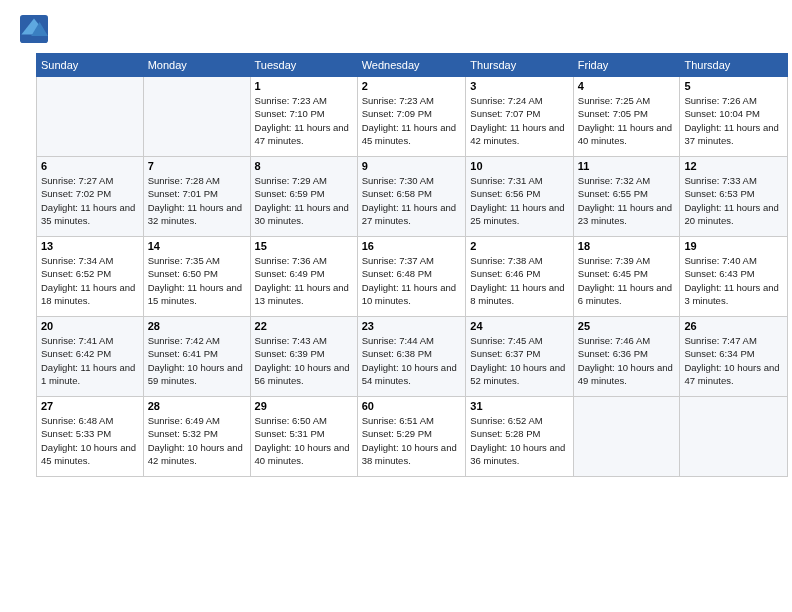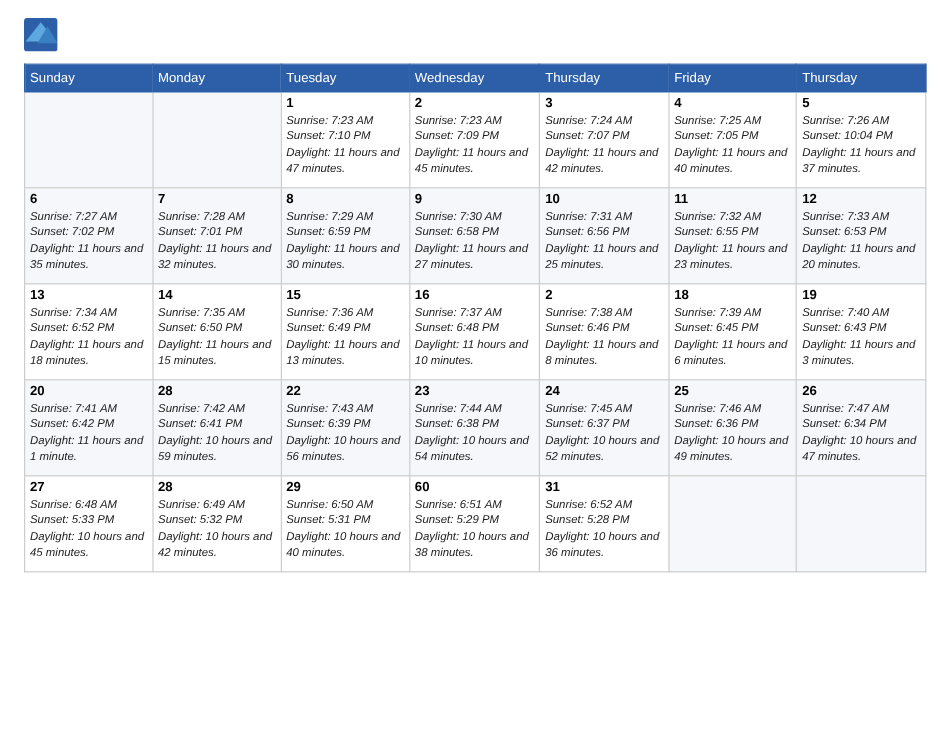--- a/index.html
+++ b/index.html
@@ -45,20 +45,21 @@
       color: #222;
     }
     .location {
       font-size: 14px;
       color: #555;
     }
     .calendar {
       width: 100%;
       border-collapse: collapse;
       font-size: 10px;
+      margin-left: 16px;
     }
     .calendar th {
       background: #2c5fa8;
       color: #fff;
       padding: 5px 4px;
       text-align: left;
       font-size: 11px;
       font-weight: normal;
       border: 1px solid #2c5fa8;
     }
@@ -76,21 +77,20 @@
     .day-num {
       font-weight: bold;
       font-size: 11px;
       display: block;
       margin-bottom: 2px;
     }
     .day-info {
       font-size: 9.5px;
       color: #222;
       line-height: 1.4;
-      font-style: italic;
     }
     .empty-cell {
       background: #f5f7fa !important;
     }
   </style>
 </head>
 <body>
 
 <div class="page">
   <div class="header">

